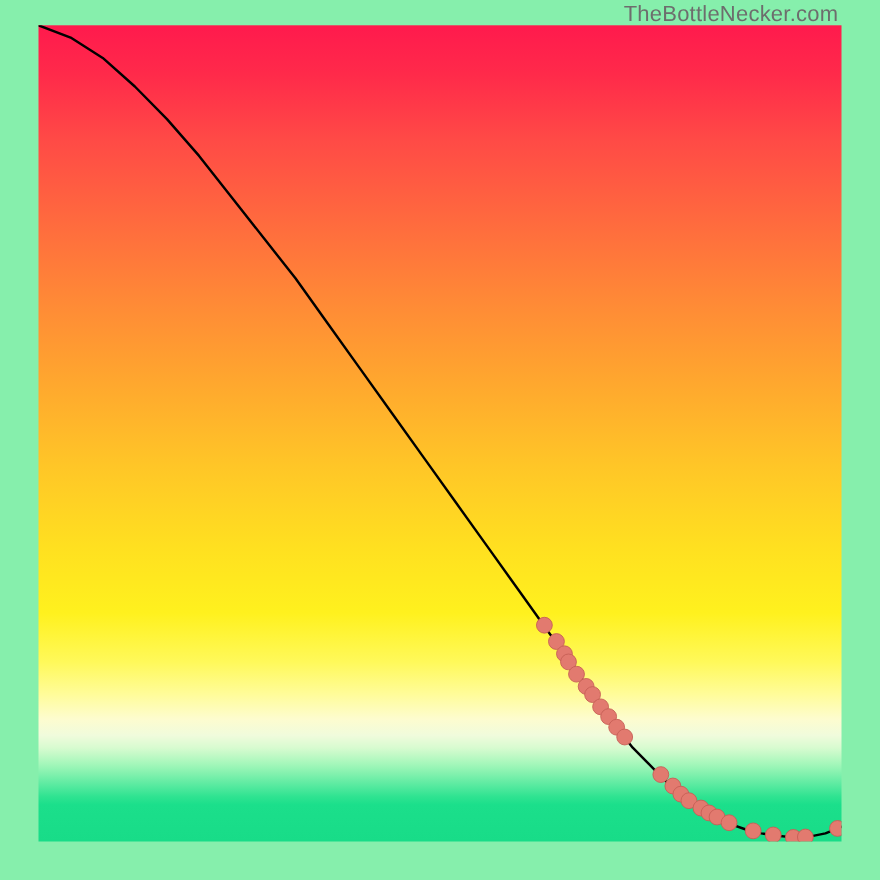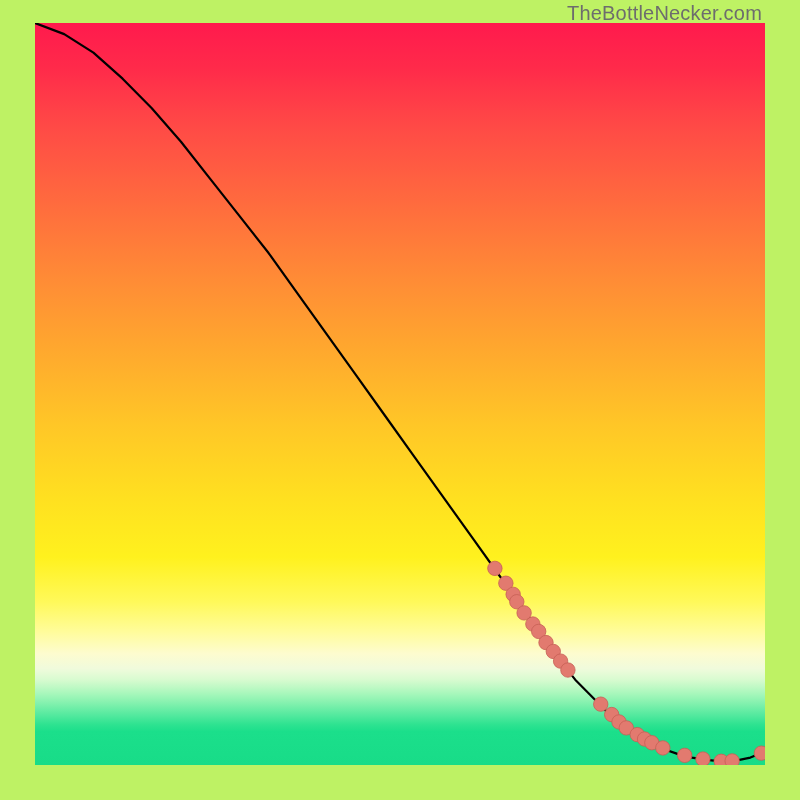--- a/index.html
+++ b/index.html
@@ -8,21 +8,21 @@
     width: 800px;
     height: 800px;
     background: #000;
     overflow: hidden;
     font-family: Arial, Helvetica, sans-serif;
   }
   .stage {
     position: relative;
     width: 800px;
     height: 800px;
-    background: #bef264;
+    background: #86efac;
   }
   .plot {
     position: absolute;
     left: 35px;
     top: 23px;
     width: 730px;
     height: 742px;
     
     background: linear-gradient(
       to bottom,

